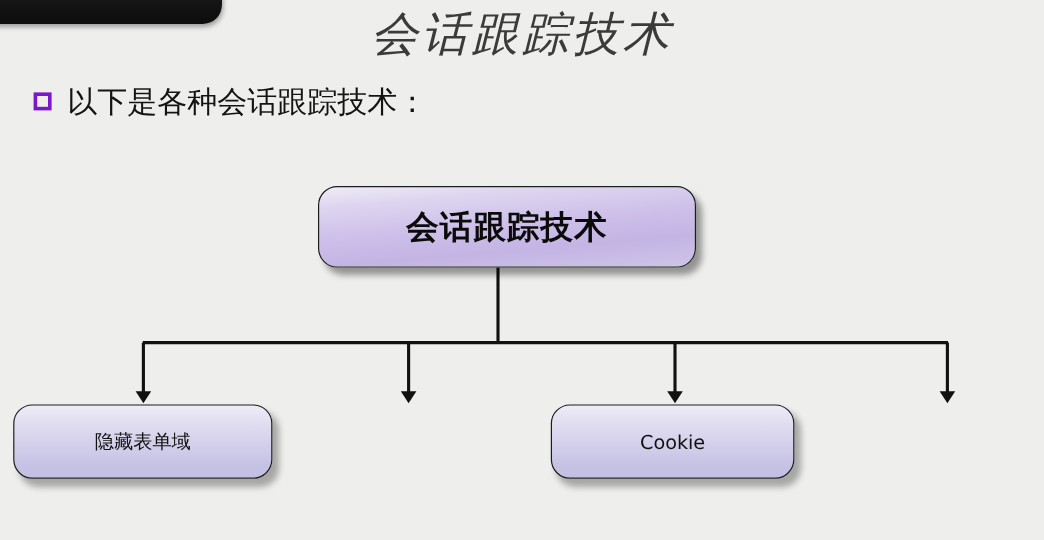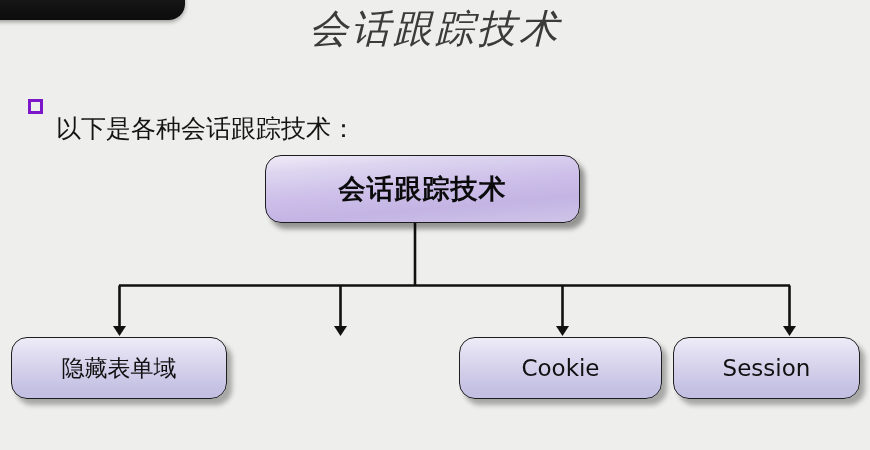--- a/index.html
+++ b/index.html
@@ -58,21 +58,20 @@
     height: 15px;
     border: 3px solid #7b17c9;
     box-sizing: border-box;
     flex: 0 0 auto;
   }
   .bullet-text {
     font-size: 25px;
     color: #141414;
     font-family: "DejaVu Sans", "Liberation Sans", sans-serif;
     white-space: nowrap;
-    margin-top: 44px;
   }
 
   
   .diagram {
     position: absolute;
     left: 0;
     top: 0;
     width: 870px;
     height: 450px;
   }
@@ -112,21 +111,21 @@
     letter-spacing: 1px;
   }
 
   .node-leaf {
     top: 337px;
     height: 62px;
     background: linear-gradient(180deg, #eeecf7 0%, #e2dff2 22%, #d3cfea 55%, #c6c2e4 82%, #c3bfe2 100%);
     box-shadow: 5px 6px 5px rgba(0,0,0,0.30);
   }
   .node-leaf .node-label {
-    font-size: 23px;
+    font-size: 16px;
     color: #111111;
     font-family: "DejaVu Sans", "Liberation Sans", sans-serif;
   }
 
   .leaf-1 { left: 11px;  width: 216px; }
   .leaf-2 { left: 238px; width: 210px; }
   .leaf-3 { left: 459px; width: 203px; }
   .leaf-4 { left: 673px; width: 187px; }
 
   .connector-svg {
@@ -182,17 +181,14 @@
 
   <div class="node node-leaf leaf-1">
     <span class="node-label">隐藏表单域</span>
   </div>
 
 
   <div class="node node-leaf leaf-3">
     <span class="node-label">Cookie</span>
   </div>
 
-  <div class="node node-leaf leaf-4">
-    <span class="node-label">Session</span>
-  </div>
 
 </div>
 
 </body></html>

